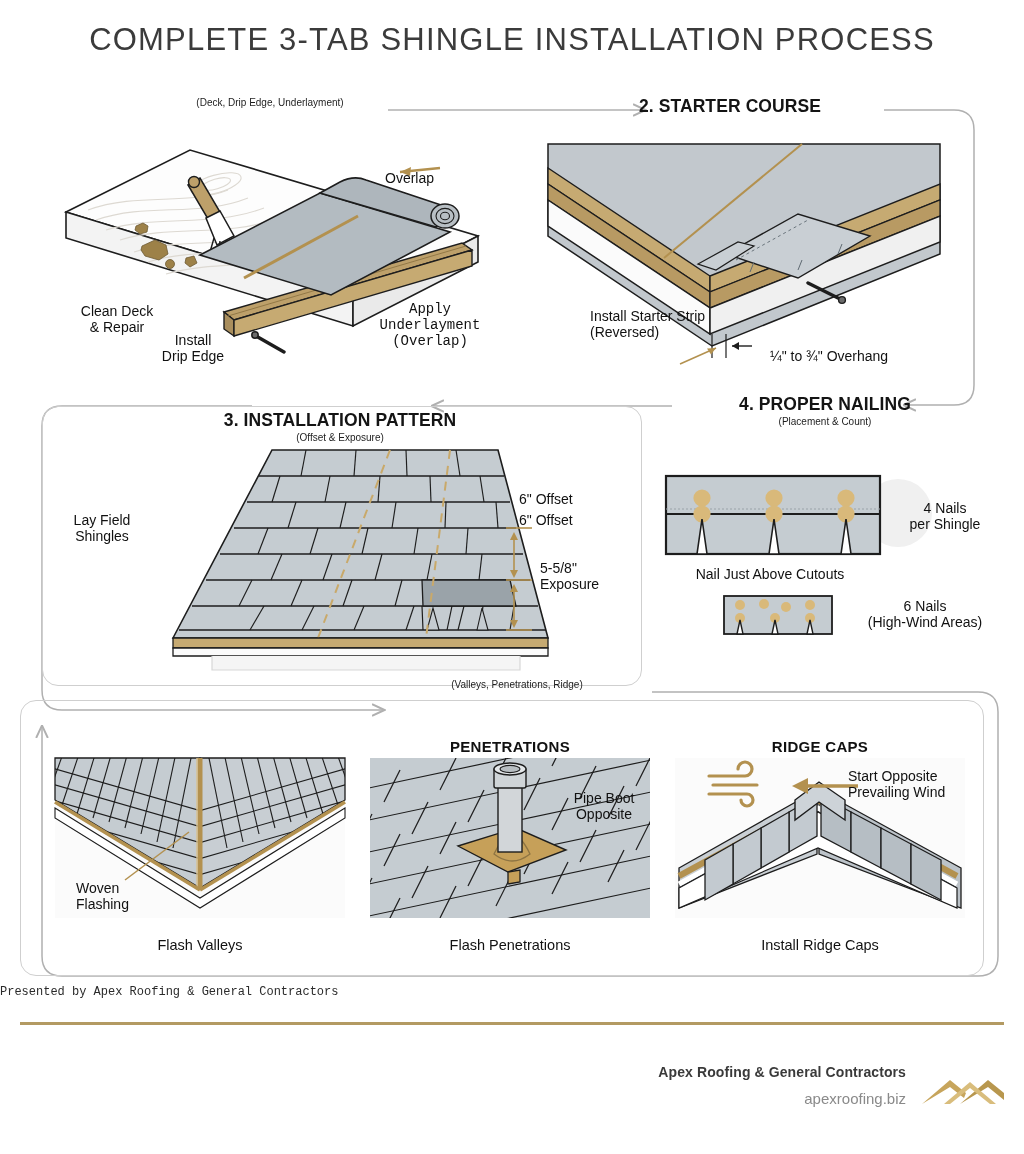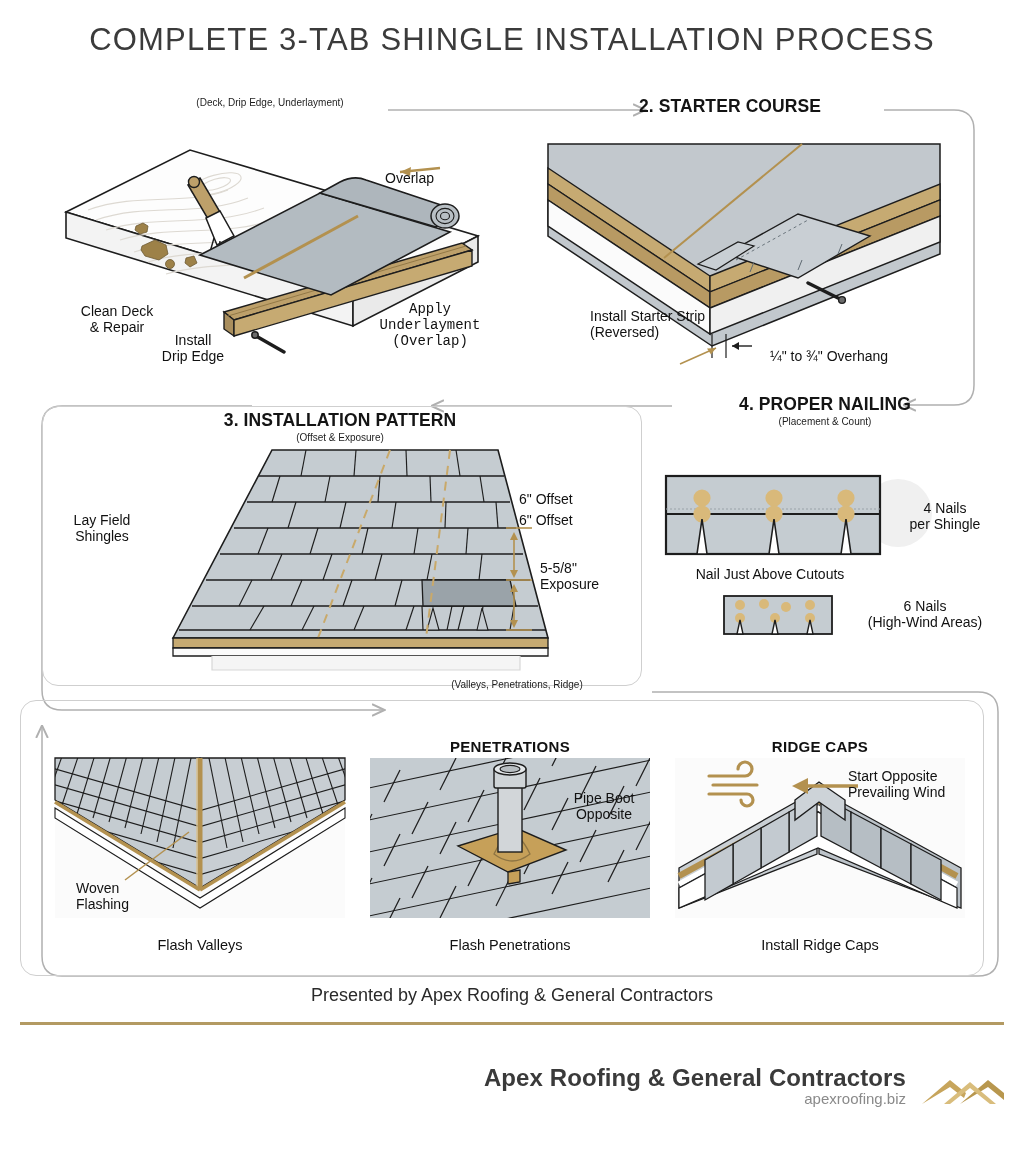--- a/index.html
+++ b/index.html
@@ -60,30 +60,30 @@
   svg{ display:block; overflow:visible; }
   .svg-abs{ position:absolute; }
 
   
   #footer-rule{
     position:absolute; left:20px; top:1022px; width:984px; height:2.5px;
     background:#b39a62;
   }
   #brand-name{
     position:absolute; right:118px; top:1064px;
-    font-size:24px; font-weight:bold; color:#3a3a3a; letter-spacing:.1px;
+    font-size:14px; font-weight:bold; color:#3a3a3a; letter-spacing:.1px;
   }
   #brand-url{
     position:absolute; right:118px; top:1090px;
     font-size:15px; color:#8a8a8a;
   }
   #brand-logo{ position:absolute; right:18px; top:1072px; }
   #presented-by{
     position:absolute; left:0; top:985px; width:100%;
-    text-align:center; font-size:18px; color:#2a2a2a;
+    font-size:12px; color:#2a2a2a;font-family:Liberation Mono, monospace;
   }
 </style>
 </head>
 <body>
 
 <div id="main-title">COMPLETE 3-TAB SHINGLE INSTALLATION PROCESS</div>
 
 <svg class="svg-abs" style="left:0;top:0;width:1024px;height:1010px;" viewBox="0 0 1024 1010">
   <defs>
     <marker id="arw" markerWidth="9" markerHeight="9" refX="8" refY="4.5" orient="auto">

